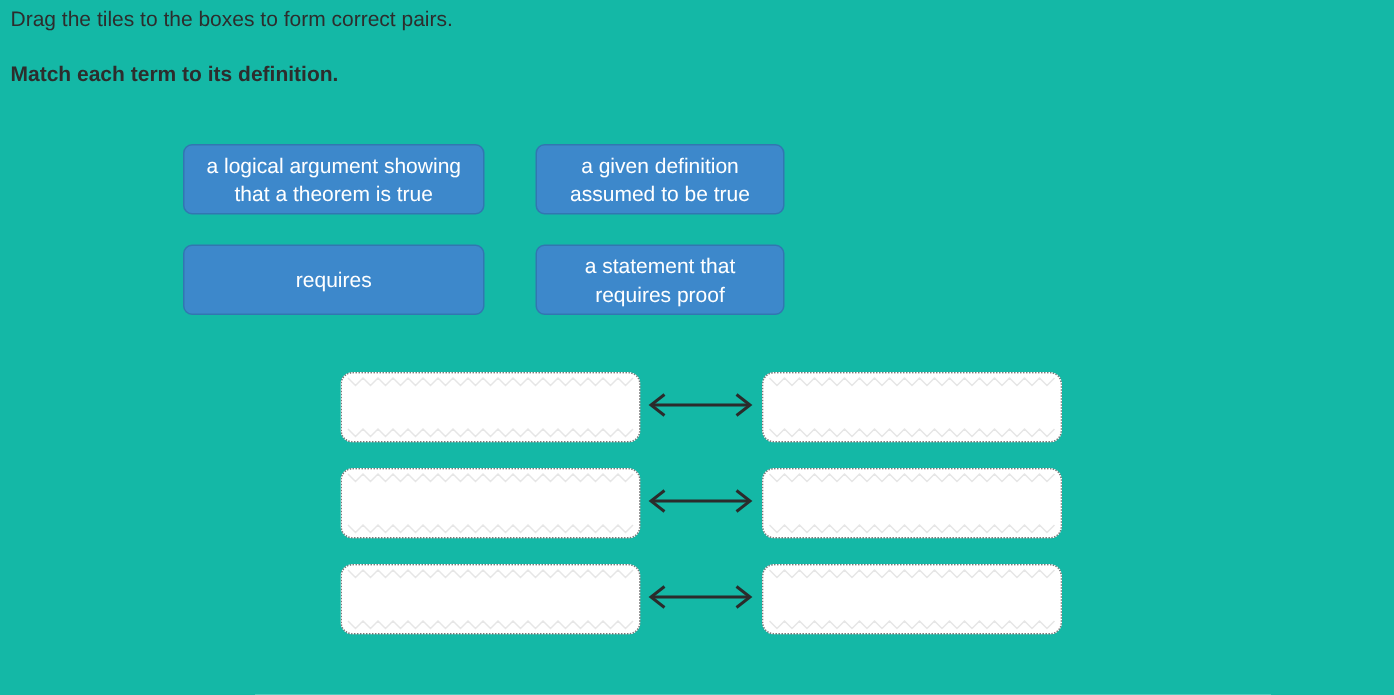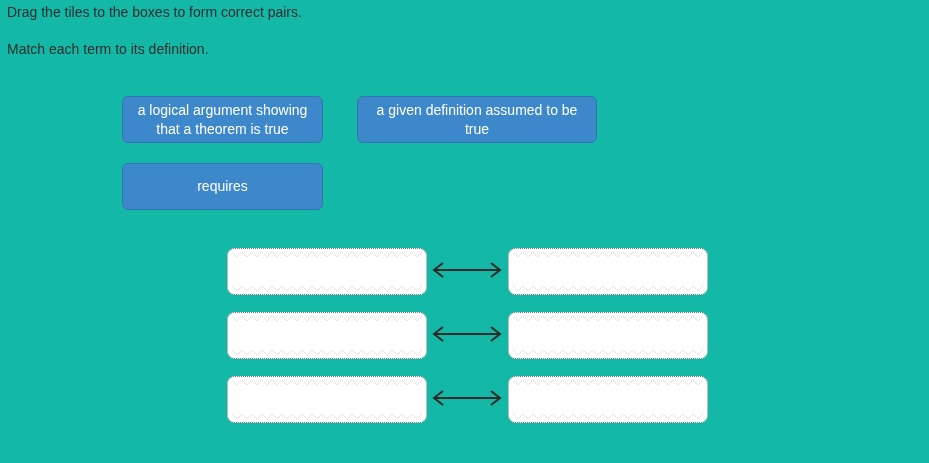--- a/index.html
+++ b/index.html
@@ -23,42 +23,42 @@
   }
 
   .instruction {
     position: absolute;
     left: 7px;
     font-size: 14px;
     color: var(--instruction-text);
     white-space: nowrap;
   }
   .instruction.line1 { top: 4px; }
-  .instruction.line2 { top: 41px; }
+  .instruction.line2 { top: 41px; font-weight: bold; }
 
   .tile {
     position: absolute;
     height: 47px;
     background: var(--tile-background);
     border: 1px solid var(--tile-border);
     border-radius: 6px;
     color: var(--tile-text);
     font-size: 14px;
     line-height: 19px;
     display: flex;
     align-items: center;
     justify-content: center;
     text-align: center;
     padding: 2px 8px;
     cursor: move;
   }
   .tile.r1 { top: 96px; }
   .tile.r2 { top: 163px; }
   .tile.c1 { left: 122px; width: 201px; }
-  .tile.c2 { left: 357px; width: 240px; }
+  .tile.c2 { left: 357px; width: 166px; }
   .tile.c3 { left: 594px; width: 201px; }
 
   .dropbox {
     position: absolute;
     width: 200px;
     height: 47px;
     border: 1px dotted var(--dropbox-border);
     border-radius: 8px;
     background: #ffffff;
     display: flex;
@@ -107,20 +107,21 @@
 <body>
 
 <div class="stage">
 
   <p class="instruction line1">Drag the tiles to the boxes to form correct pairs.</p>
   <p class="instruction line2">Match each term to its definition.</p>
 
   <div class="tile r1 c1">a logical argument showing that a theorem is true</div>
   <div class="tile r1 c2">a given definition assumed to be true</div>
   <div class="tile r2 c1">requires</div>
+  <div class="tile r2 c2">a statement that requires proof</div>
 
   <div class="dropbox left row1">
     <svg class="zigzag top">
         <path d="M0 1 l5 5 l5 -5 l5 5 l5 -5 l5 5 l5 -5 l5 5 l5 -5 l5 5 l5 -5 l5 5 l5 -5 l5 5 l5 -5 l5 5 l5 -5 l5 5 l5 -5 l5 5 l5 -5 l5 5 l5 -5 l5 5 l5 -5 l5 5 l5 -5 l5 5 l5 -5 l5 5 l5 -5 l5 5 l5 -5 l5 5 l5 -5 l5 5 l5 -5 l5 5 l5 -5"></path>
       </svg>
     <span></span>
     <svg class="zigzag bottom">
         <path d="M0 1 l5 5 l5 -5 l5 5 l5 -5 l5 5 l5 -5 l5 5 l5 -5 l5 5 l5 -5 l5 5 l5 -5 l5 5 l5 -5 l5 5 l5 -5 l5 5 l5 -5 l5 5 l5 -5 l5 5 l5 -5 l5 5 l5 -5 l5 5 l5 -5 l5 5 l5 -5 l5 5 l5 -5 l5 5 l5 -5 l5 5 l5 -5 l5 5 l5 -5 l5 5 l5 -5"></path>
       </svg>
   </div>

